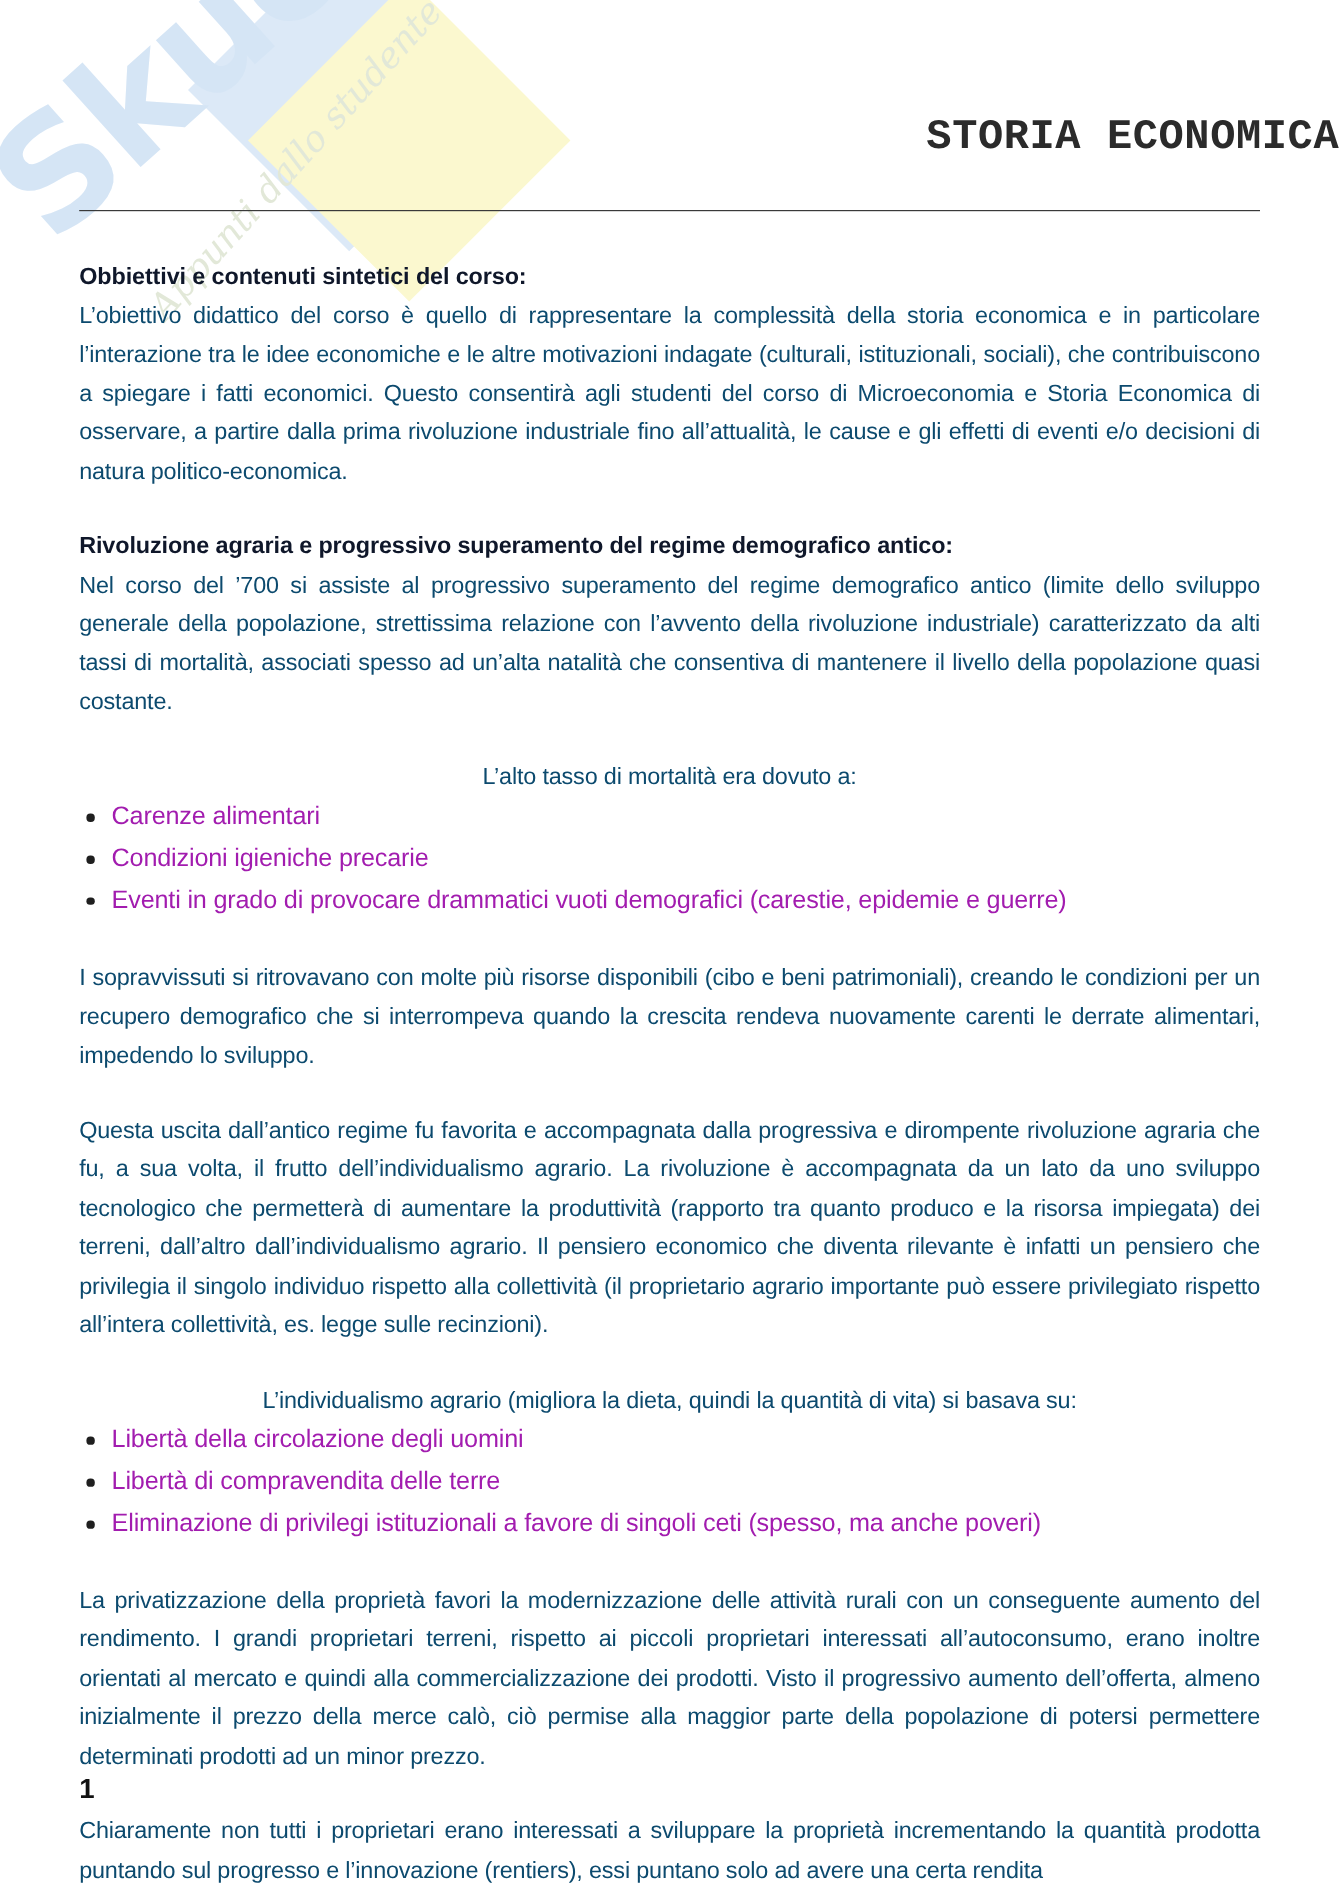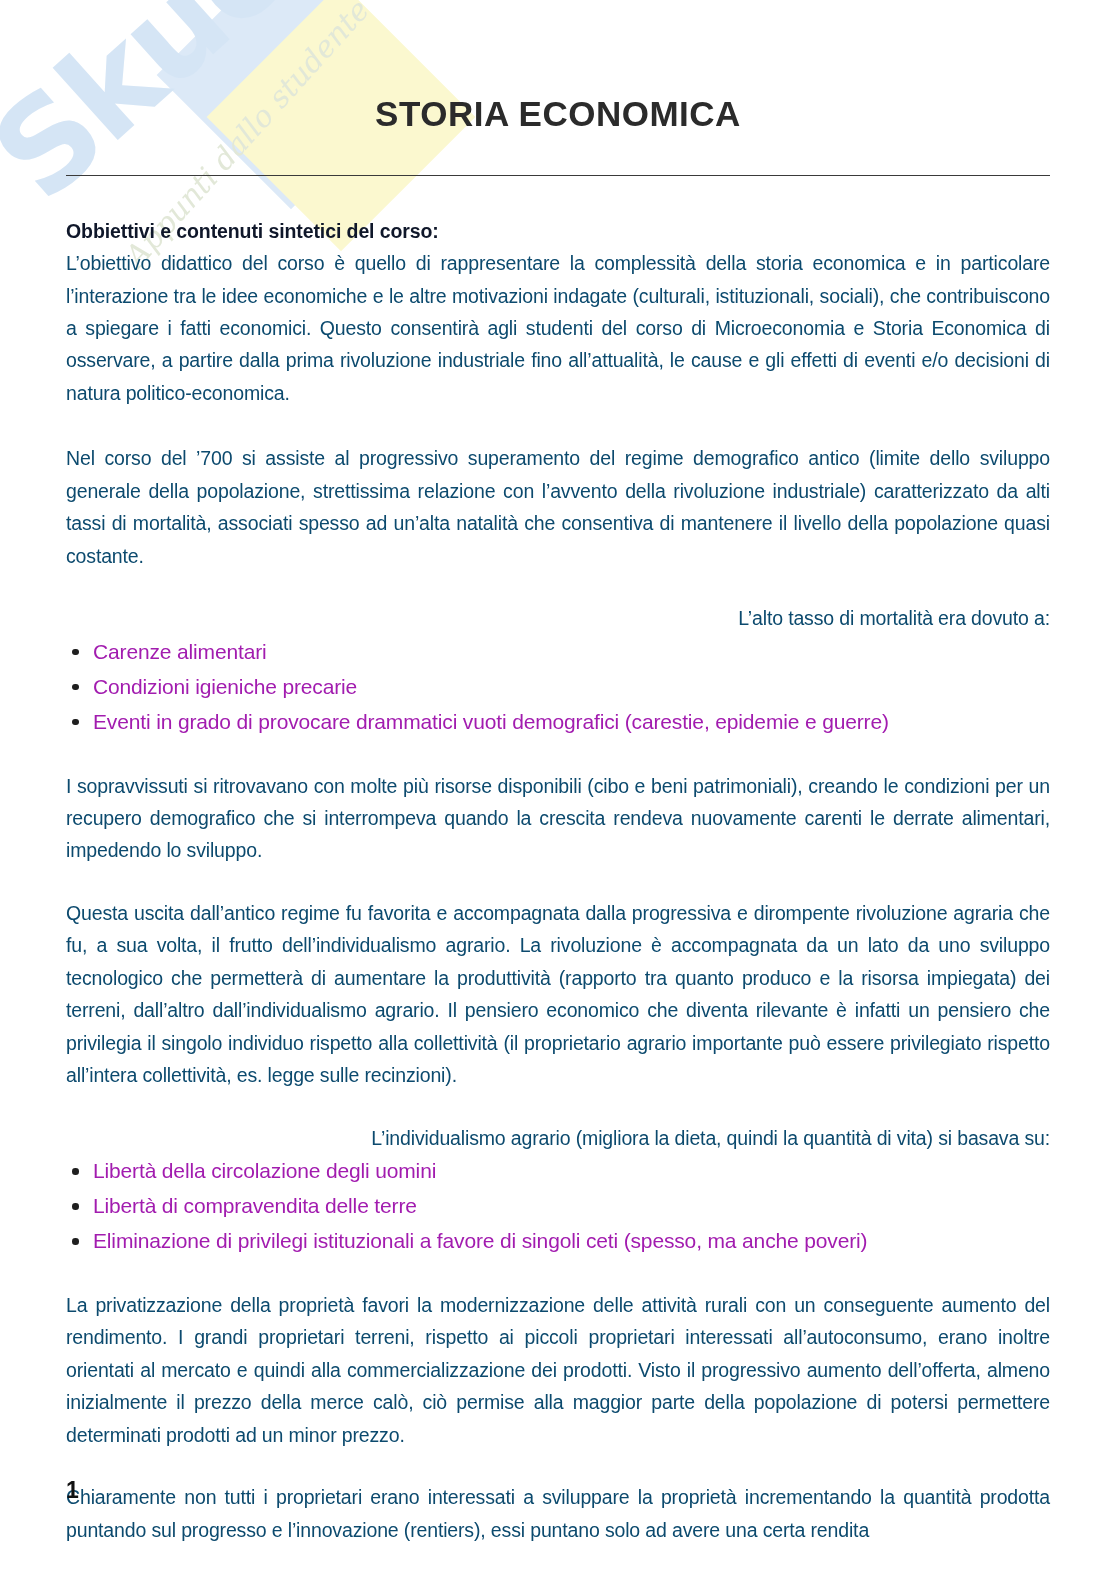--- a/index.html
+++ b/index.html
@@ -79,22 +79,22 @@
   .content {
     position: relative;
     z-index: 2;
     padding: 0;
   }
   .doc-title {
     position: absolute;
     left: 0;
     top: 94px;
     width: 1116px;
-    text-align: center;
-    font-family: Liberation Sans, sans-serif;
+    text-align: right;
+    font-family: Liberation Mono, monospace;
     font-weight: 700;
     font-size: 35px;
     letter-spacing: 0.5px;
     color: #2b2b2b;
     margin: 0;
   }
   .title-rule {
     position: absolute;
     left: 66px;
     top: 175px;
@@ -123,21 +123,21 @@
     font-family: "Liberation Sans", sans-serif;
     font-size: 19.5px;
     color: #0c4a6e;
     margin: 0;
     line-height: 1.665;
     text-align: justify;
     text-justify: inter-word;
     letter-spacing: -0.15px;
   }
   p.para.nojust {
-    text-align: right;
+    text-align: center;
   }
   .spacer-lg { height: 33px; }
   .spacer-md { height: 30px; }
 
   ul.bullets {
     list-style: none;
     margin: 0;
     padding: 0;
   }
   ul.bullets li {
@@ -187,20 +187,21 @@
     <h1 class="doc-title">STORIA ECONOMICA</h1>
     <div class="title-rule"></div>
 
     <div class="body-col">
 
       <h2 class="section-heading">Obbiettivi e contenuti sintetici del corso:</h2>
       <p class="para">L’obiettivo didattico del corso è quello di rappresentare la complessità della storia economica e in particolare l’interazione tra le idee economiche e le altre motivazioni indagate (culturali, istituzionali, sociali), che contribuiscono a spiegare i fatti economici. Questo consentirà agli studenti del corso di Microeconomia e Storia Economica di osservare, a partire dalla prima rivoluzione industriale fino all’attualità, le cause e gli effetti di eventi e/o decisioni di natura politico-economica.</p>
 
       <div class="spacer-lg"></div>
 
+      <h2 class="section-heading">Rivoluzione agraria e progressivo superamento del regime demografico antico:</h2>
       <p class="para">Nel corso del ’700 si assiste al progressivo superamento del regime demografico antico (limite dello sviluppo generale della popolazione, strettissima relazione con l’avvento della rivoluzione industriale) caratterizzato da alti tassi di mortalità, associati spesso ad un’alta natalità che consentiva di mantenere il livello della popolazione quasi costante.</p>
 
       <div class="spacer-md"></div>
 
       <p class="para nojust">L’alto tasso di mortalità era dovuto a:</p>
       <ul class="bullets">
         <li>
           <span class="bullet-dot"></span>
           <span>Carenze alimentari</span>
         </li>

